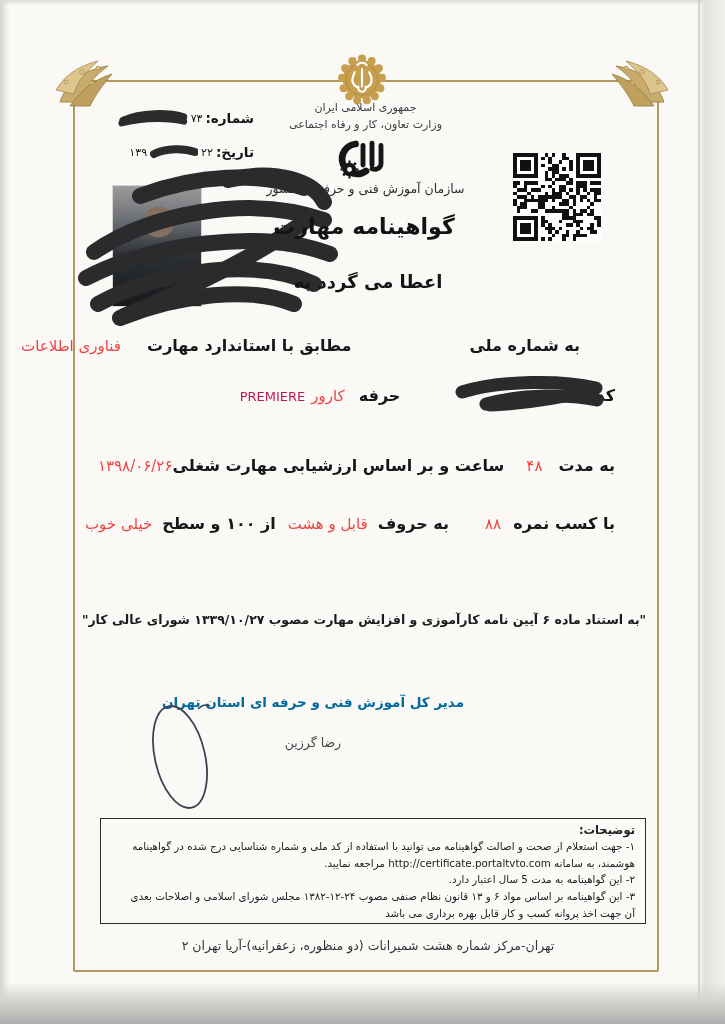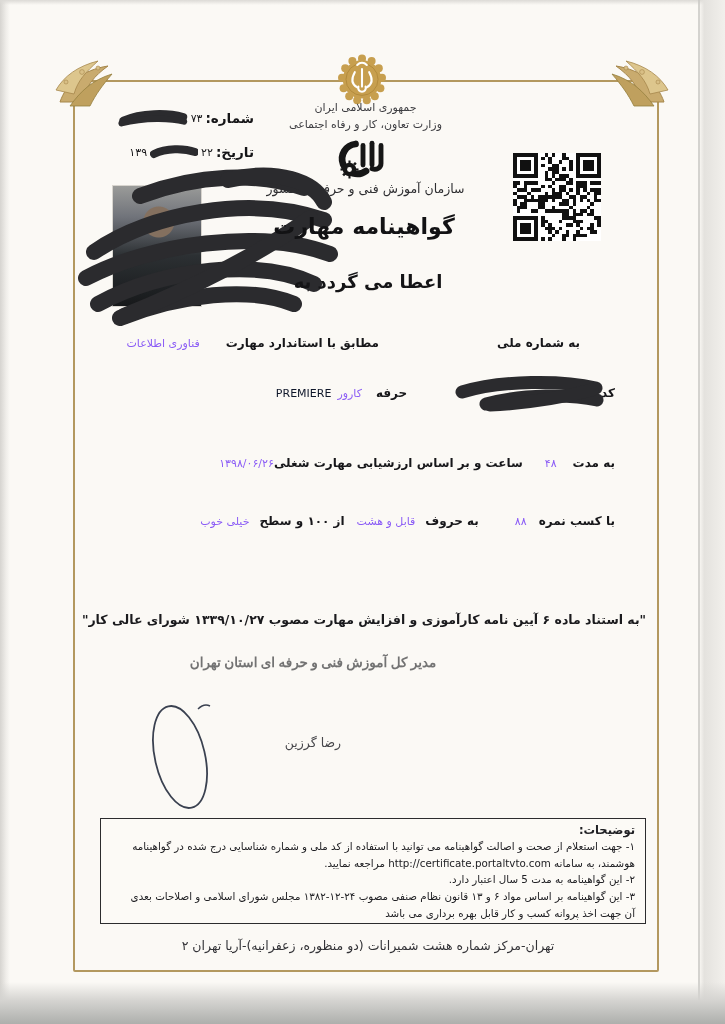--- a/index.html
+++ b/index.html
@@ -65,37 +65,37 @@
 
   
   .title{position:absolute;left:0;top:214px;width:728px;text-align:center;
     font-size:22px;font-weight:700;color:#121214;letter-spacing:.5px;}
   .grant{position:absolute;left:0;top:271px;width:736px;text-align:center;
     font-size:18px;font-weight:700;color:#141416;}
 
   
   .row{position:absolute;left:95px;width:520px;direction:rtl;display:flex;
     align-items:baseline;white-space:nowrap;color:#17171a;}
-  .b{font-weight:700;font-size:12px;}
-  .v{font-size:11px;color:#8b5cf6;}
-  .lat{font-size:11px;color:#0f172a;direction:ltr;}
+  .b{font-weight:700;font-size:16px;}
+  .v{font-size:15px;color:#ef4444;}
+  .lat{font-size:13px;color:#be185d;direction:ltr;}
   .row1{top:336px;}
   .row2{top:386px;}
   .row3{top:456px;}
   .row4{top:514px;}
 
   .code-scribble{position:absolute;left:452px;top:374px;width:152px;height:40px;}
 
   
   .legal{position:absolute;left:80px;top:612px;width:568px;direction:rtl;text-align:center;
     font-size:12.5px;font-weight:700;color:#1a1a1d;}
 
   
-  .sig-title{position:absolute;left:148px;top:654px;width:330px;text-align:center;
-    direction:rtl;font-size:13.5px;font-weight:700;color:#737373;white-space:nowrap;font-family:Liberation Serif, serif;}
+  .sig-title{position:absolute;left:148px;top:694px;width:330px;text-align:center;
+    direction:rtl;font-size:13.5px;font-weight:700;color:#0369a1;white-space:nowrap;}
   .sig-name{position:absolute;left:148px;top:735px;width:330px;text-align:center;
     direction:rtl;font-size:12.5px;color:#46464a;}
   .sig-oval{position:absolute;left:140px;top:697px;width:80px;height:118px;}
 
   
   .notes{position:absolute;left:100px;top:818px;width:546px;height:106px;
     border:1.5px solid #2c2c2e;background:#fcfaf6;direction:rtl;
     padding:4px 10px 0 10px;box-sizing:border-box;color:#202024;}
   .notes-heading{font-weight:700;font-size:11.5px;margin-bottom:1px;}
   .note-item{font-size:10.3px;line-height:1.62;text-align:right;margin-left:18px;}

